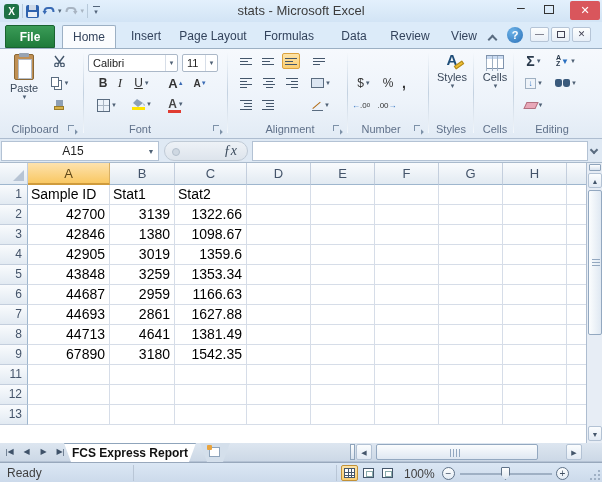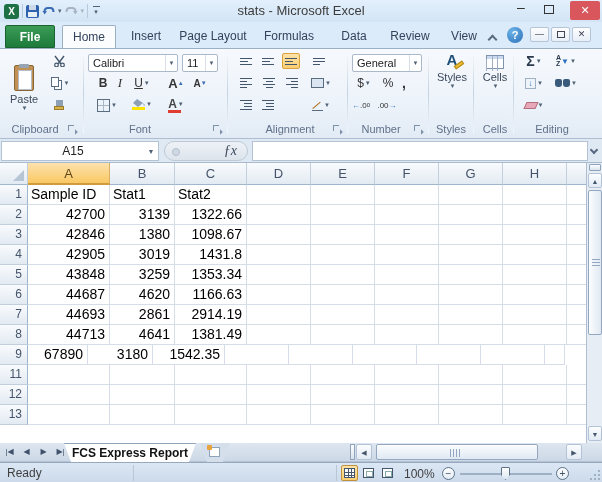--- a/index.html
+++ b/index.html
@@ -43,21 +43,21 @@
   .launcher { position:absolute; top:76px; width:9px; height:9px; }
   .launcher:before { content:""; position:absolute; left:0; top:0; width:5px; height:5px; border-left:1px solid #7d91a8; border-top:1px solid #7d91a8; }
   .launcher:after { content:""; position:absolute; right:0px; bottom:0px; width:0; height:0; border-left:4px solid transparent; border-top:4px solid #7d91a8; transform:rotate(45deg); }
   .smallbtn { position:absolute; display:flex; align-items:center; justify-content:center; white-space:nowrap; }
   .dd { font-size:6px; color:#4f6175; margin-left:1px; }
   .combo { position:absolute; background:#fff; border:1px solid #abb8c8; border-radius:2px; font-size:11px; color:#222; display:flex; align-items:center; }
   .combo .cv { flex:1; padding-left:4px; }
   .combo .ca { width:12px; text-align:center; font-size:6px; color:#4f6175; border-left:1px solid #d7dee8; align-self:stretch; line-height:16px; }
 
   
-  #paste-big { left:7px; top:2px; width:34px; height:70px;justify-content:center; }
+  #paste-big { left:7px; top:2px; width:34px; height:70px; }
   .bigbtn { position:absolute; display:flex; flex-direction:column; align-items:center; border-radius:3px; }
   .clipboard-icon { width:20px; height:26px; background:#c09054; border:1px solid #8a6734; border-radius:2px; position:relative; margin-top:3px; }
   .clipboard-icon:before { content:""; position:absolute; left:4px; top:-2px; width:10px; height:4px; background:#98a4b2; border-radius:1px; }
   .clipboard-icon:after { content:""; position:absolute; left:3px; top:4px; width:12px; height:18px; background:#fff; border:1px solid #b4bcc6; }
   .biglabel { font-size:11px; color:#3c4a5c; margin-top:2px; }
   
   .bld { font-weight:bold; font-size:12px; color:#333; }
   .itl { font-style:italic; font-family:"Liberation Serif",serif; font-size:13px; color:#333; }
   .und { text-decoration:underline; font-size:12px; color:#333; }
   .grow-a { font-size:13px; font-weight:bold; color:#333; }
@@ -332,24 +332,20 @@
     <div class="smallbtn" style="left:306px;top:48px;width:30px;height:16px;">
         <span style="display:inline-block;width:11px;height:11px;border-bottom:1px solid #5a6c80;position:relative;">
           <span style="position:absolute;left:1px;bottom:1px;width:10px;height:1px;background:#b06a12;transform:rotate(-40deg);transform-origin:left bottom;"></span>
         </span>
         <span class="dd">▼</span>
       </div>
     <div class="glabel" style="left:255px;width:70px;">Alignment</div>
     <div class="launcher" style="left:333px;"></div>
     <div class="gsep" style="left:347px;"></div>
 
-    <div class="combo" style="left:352px;top:5px;width:70px;height:18px;">
-      <span class="cv">General</span>
-        <span class="ca">▼</span>
-    </div>
     <div class="smallbtn" style="left:352px;top:26px;width:24px;height:16px;font-size:12px;color:#333;">
         <span>$</span>
         <span class="dd">▼</span>
       </div>
     <div class="smallbtn" style="left:380px;top:26px;width:16px;height:16px;font-size:12px;color:#333;">%</div>
     <div class="smallbtn" style="left:398px;top:26px;width:12px;height:16px;font-size:14px;font-weight:bold;color:#333;">,</div>
     <div class="smallbtn" style="left:350px;top:48px;width:22px;height:16px;font-size:8px;color:#333;"><span style="color:#2a6fc0;">←</span>.0<span style="font-size:6px;">0</span></div>
     <div class="smallbtn" style="left:376px;top:48px;width:22px;height:16px;font-size:8px;color:#333;">.00<span style="color:#2a6fc0;">→</span></div>
     <div class="glabel" style="left:350px;width:62px;">Number</div>
     <div class="launcher" style="left:414px;"></div>
@@ -457,21 +453,21 @@
         <div class="cell txt" style="width: 64px;"></div>
         <div class="cell txt" style="width: 64px;"></div>
         <div class="cell txt" style="width: 64px;"></div>
         <div class="cell txt" style="width: 64px;"></div>
         <div class="cell" style="width: 20px;"></div>
       </div>
       <div class="grow">
         <div class="rh">4</div>
         <div class="cell num" style="width: 82px;">42905</div>
         <div class="cell num" style="width: 65px;">3019</div>
-        <div class="cell num" style="width: 72px;">1431.8</div>
+        <div class="cell num" style="width: 72px;">1359.6</div>
         <div class="cell txt" style="width: 64px;"></div>
         <div class="cell txt" style="width: 64px;"></div>
         <div class="cell txt" style="width: 64px;"></div>
         <div class="cell txt" style="width: 64px;"></div>
         <div class="cell txt" style="width: 64px;"></div>
         <div class="cell" style="width: 20px;"></div>
       </div>
       <div class="grow">
         <div class="rh">5</div>
         <div class="cell num" style="width: 82px;">43848</div>
@@ -480,34 +476,34 @@
         <div class="cell txt" style="width: 64px;"></div>
         <div class="cell txt" style="width: 64px;"></div>
         <div class="cell txt" style="width: 64px;"></div>
         <div class="cell txt" style="width: 64px;"></div>
         <div class="cell txt" style="width: 64px;"></div>
         <div class="cell" style="width: 20px;"></div>
       </div>
       <div class="grow">
         <div class="rh">6</div>
         <div class="cell num" style="width: 82px;">44687</div>
-        <div class="cell num" style="width: 65px;">4620</div>
+        <div class="cell num" style="width: 65px;">2959</div>
         <div class="cell num" style="width: 72px;">1166.63</div>
         <div class="cell txt" style="width: 64px;"></div>
         <div class="cell txt" style="width: 64px;"></div>
         <div class="cell txt" style="width: 64px;"></div>
         <div class="cell txt" style="width: 64px;"></div>
         <div class="cell txt" style="width: 64px;"></div>
         <div class="cell" style="width: 20px;"></div>
       </div>
       <div class="grow">
         <div class="rh">7</div>
         <div class="cell num" style="width: 82px;">44693</div>
         <div class="cell num" style="width: 65px;">2861</div>
-        <div class="cell num" style="width: 72px;">2914.19</div>
+        <div class="cell num" style="width: 72px;">1627.88</div>
         <div class="cell txt" style="width: 64px;"></div>
         <div class="cell txt" style="width: 64px;"></div>
         <div class="cell txt" style="width: 64px;"></div>
         <div class="cell txt" style="width: 64px;"></div>
         <div class="cell txt" style="width: 64px;"></div>
         <div class="cell" style="width: 20px;"></div>
       </div>
       <div class="grow">
         <div class="rh">8</div>
         <div class="cell num" style="width: 82px;">44713</div>
@@ -515,21 +511,21 @@
         <div class="cell num" style="width: 72px;">1381.49</div>
         <div class="cell txt" style="width: 64px;"></div>
         <div class="cell txt" style="width: 64px;"></div>
         <div class="cell txt" style="width: 64px;"></div>
         <div class="cell txt" style="width: 64px;"></div>
         <div class="cell txt" style="width: 64px;"></div>
         <div class="cell" style="width: 20px;"></div>
       </div>
       <div class="grow">
         <div class="rh">9</div>
-        <div class="cell num" style="width: 60px;">67890</div>
+        <div class="cell num" style="width: 82px;">67890</div>
         <div class="cell num" style="width: 65px;">3180</div>
         <div class="cell num" style="width: 72px;">1542.35</div>
         <div class="cell txt" style="width: 64px;"></div>
         <div class="cell txt" style="width: 64px;"></div>
         <div class="cell txt" style="width: 64px;"></div>
         <div class="cell txt" style="width: 64px;"></div>
         <div class="cell txt" style="width: 64px;"></div>
         <div class="cell" style="width: 20px;"></div>
       </div>
       <div class="grow">

